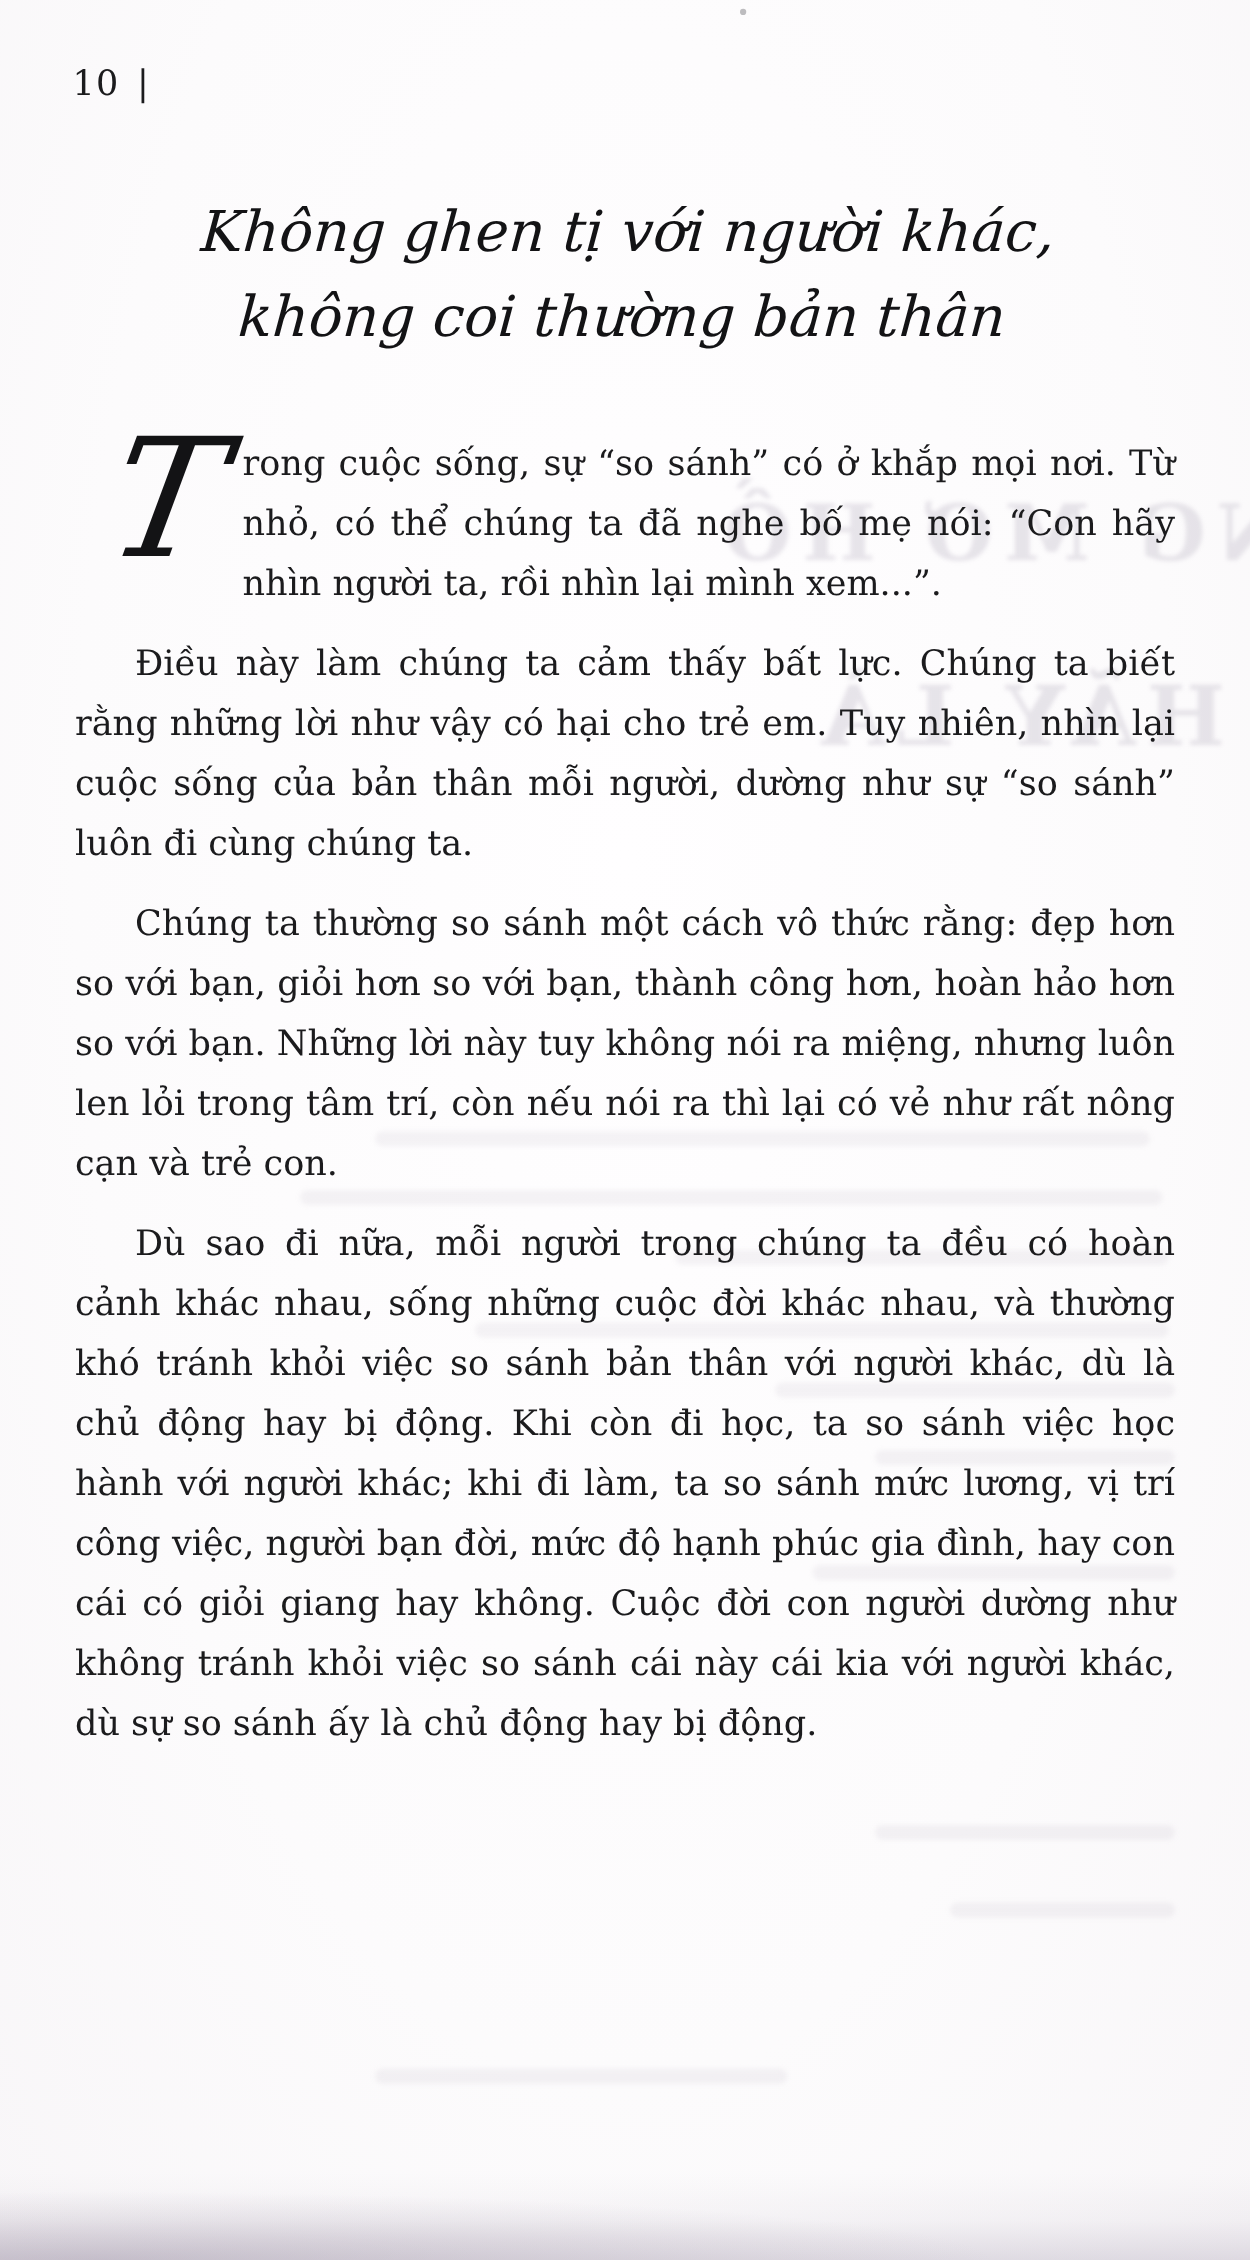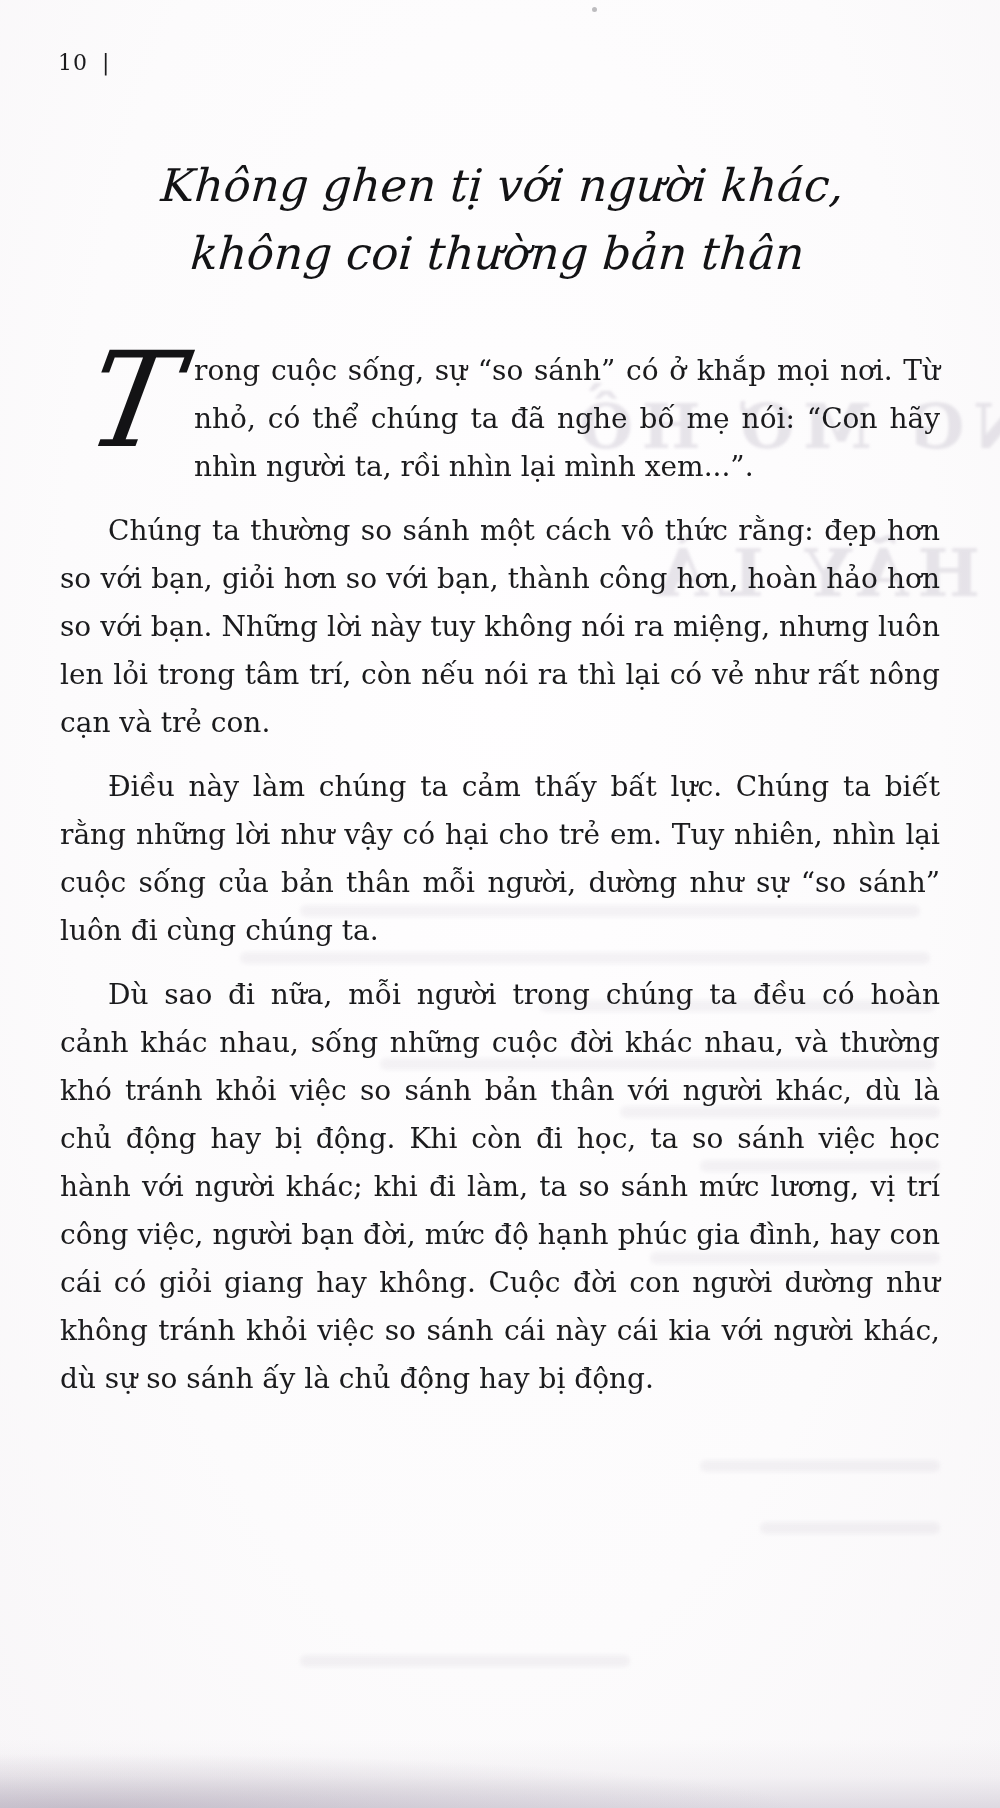--- a/index.html
+++ b/index.html
@@ -32,21 +32,21 @@
     pointer-events: none;
     background:
       radial-gradient(ellipse at 8% 100%, rgba(150,138,158,0.35) 0%, rgba(150,138,158,0) 55%),
       linear-gradient(to bottom, rgba(178,168,185,0) 0%, rgba(178,168,185,0.10) 55%, rgba(160,150,172,0.30) 100%);
   }
 
   .running-header {
     position: absolute;
     top: 50px; left: 58px;
     z-index: 2;
-    font-size: 22px;
+    font-size: 28px;
     letter-spacing: 1px;
     color: #1b1b1d;
     white-space: nowrap;
   }
   .running-header .divider { margin-left: 14px; font-weight: 500; }
 
   
   .ghost-layer { position: absolute; inset: 0; z-index: 0; pointer-events: none; }
   .ghost-heading {
     position: absolute;
@@ -129,19 +129,19 @@
 
   <div class="content">
 
     <h1 class="chapter-title">
       <span>Không ghen tị với người khác,</span><br>
       <span>không coi thường bản thân</span>
     </h1>
 
     <div class="bodytext">
       <p class="first"><span class="dropcap">T</span><span>rong cuộc sống, sự “so sánh” có ở khắp mọi nơi. Từ nhỏ, có thể chúng ta đã nghe bố mẹ nói: “Con hãy nhìn người ta, rồi nhìn lại mình xem...”.</span></p>
+      <p>Điều này làm chúng ta cảm thấy bất lực. Chúng ta biết rằng những lời như vậy có hại cho trẻ em. Tuy nhiên, nhìn lại cuộc sống của bản thân mỗi người, dường như sự “so sánh” luôn đi cùng chúng ta.</p>
       <p>Chúng ta thường so sánh một cách vô thức rằng: đẹp hơn so với bạn, giỏi hơn so với bạn, thành công hơn, hoàn hảo hơn so với bạn. Những lời này tuy không nói ra miệng, nhưng luôn len lỏi trong tâm trí, còn nếu nói ra thì lại có vẻ như rất nông cạn và trẻ con.</p>
-      <p>Điều này làm chúng ta cảm thấy bất lực. Chúng ta biết rằng những lời như vậy có hại cho trẻ em. Tuy nhiên, nhìn lại cuộc sống của bản thân mỗi người, dường như sự “so sánh” luôn đi cùng chúng ta.</p>
       <p>Dù sao đi nữa, mỗi người trong chúng ta đều có hoàn cảnh khác nhau, sống những cuộc đời khác nhau, và thường khó tránh khỏi việc so sánh bản thân với người khác, dù là chủ động hay bị động. Khi còn đi học, ta so sánh việc học hành với người khác; khi đi làm, ta so sánh mức lương, vị trí công việc, người bạn đời, mức độ hạnh phúc gia đình, hay con cái có giỏi giang hay không. Cuộc đời con người dường như không tránh khỏi việc so sánh cái này cái kia với người khác, dù sự so sánh ấy là chủ động hay bị động.</p>
     </div>
 
   </div>
 </div>
 
 </body></html>

